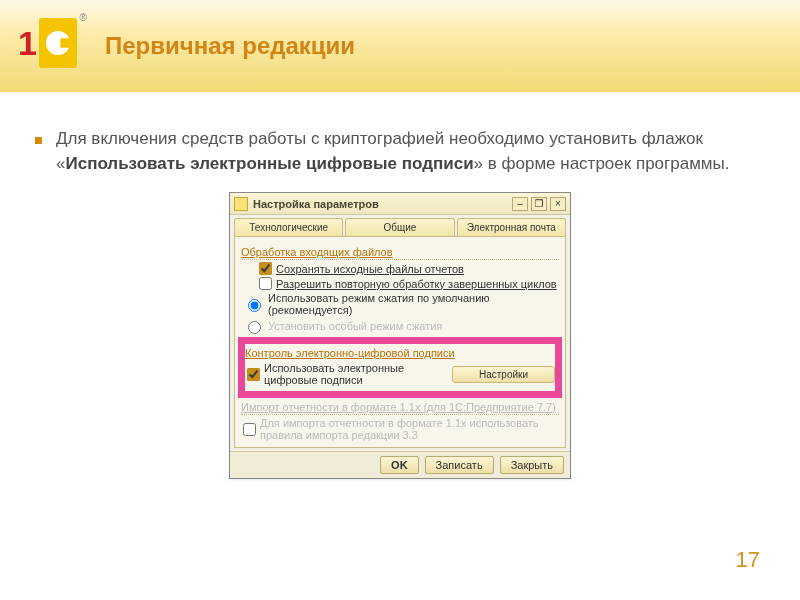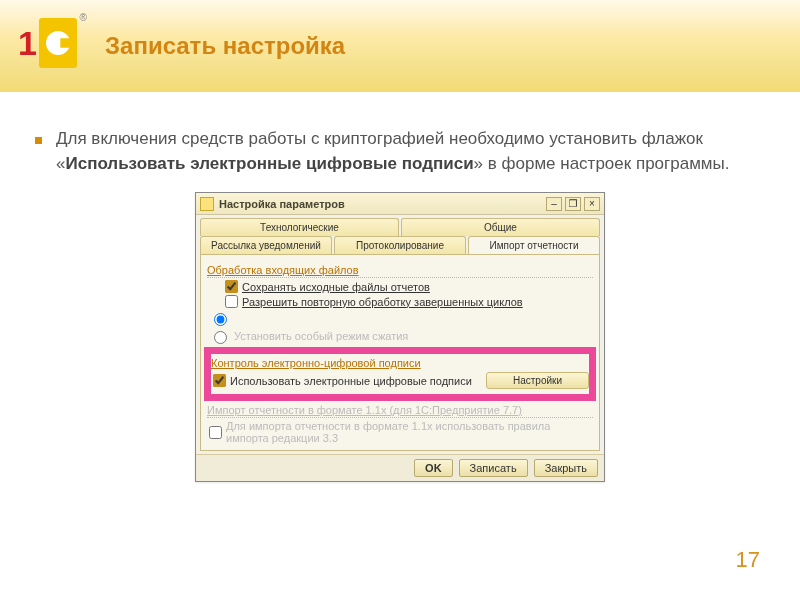--- a/index.html
+++ b/index.html
@@ -8,21 +8,21 @@
   .logo { position:absolute; left:18px; top:8px; width:70px; height:70px; display:flex; align-items:center; justify-content:flex-start; }
   .logo-red { color:#d32027; font-weight:bold; font-size:34px; font-family:"Arial Black",sans-serif; }
   .logo-yellow-block { background:#f5c400; border-radius:3px; width:38px; height:50px; display:inline-flex; align-items:center; justify-content:center; margin-left:2px; position:relative; }
   .logo-yellow-c { background:#fff; width:24px; height:24px; border-radius:50%; clip-path: polygon(0 0,100% 0,100% 30%,60% 30%,60% 70%,100% 70%,100% 100%,0 100%); }
   .logo-reg { position:absolute; top:-6px; right:-10px; font-size:10px; color:#888; }
   .page-title { color:#d38513; font-size:24px; font-weight:bold; }
   .bullet-section { padding:32px 35px 12px 35px; color:#555; font-size:17px; line-height:1.45; }
   .bullet-row { display:flex; align-items:flex-start; }
   .bullet-sq { width:7px; height:7px; background:#d68c00; flex:0 0 auto; margin:10px 14px 0 0; }
   .bullet-text b { color:#444; }
-  .window { width:410px; margin:4px auto 0 auto; border:1px solid #888; background:#f3f0e6; font-size:11px; color:#333; box-shadow:0 1px 2px rgba(0,0,0,.1);}
+  .window { width:342px; margin:4px auto 0 auto; border:1px solid #888; background:#f3f0e6; font-size:11px; color:#333; box-shadow:0 1px 2px rgba(0,0,0,.1);}
   .titlebar { background:linear-gradient(#fbf4d6,#efe7c0); height:22px; display:flex; align-items:center; padding:0 4px; border-bottom:1px solid #ccc3a1; }
   .titlebar-icon { width:14px; height:14px; background:#fbe27a; border:1px solid #c7a831; margin-right:5px; }
   .titlebar-title { flex:1; font-weight:bold; color:#4a4532; }
   .win-btns { display:flex; gap:3px; }
   .win-btn { width:16px; height:14px; border:1px solid #b3a870; background:#f6eec2; font-size:10px; line-height:12px; text-align:center; cursor:pointer; }
   .tabs-row { display:flex; padding:3px 4px 0 4px; gap:2px; }
   .tab { flex:1; background:linear-gradient(#fbf3ce,#f2e6a9); border:1px solid #cabb82; border-bottom:none; border-radius:3px 3px 0 0; padding:3px 4px; text-align:center; cursor:pointer; font-size:10px; }
   .tab.active { background:#f8f5ea; font-weight:normal; position:relative; z-index:2; }
   .tab-panel { border:1px solid #cabb82; background:#f8f5ea; padding:6px 6px 4px 6px; margin:0 4px 3px 4px; }
   .group-title { color:#b77305; font-size:11px; margin:3px 0 2px 0; border-bottom:1px dotted #ccb97a; padding-bottom:1px;text-decoration:underline; }
@@ -43,21 +43,21 @@
 <body>
 
 <div class="header-band">
   <div class="logo">
     <span class="logo-red">1</span>
     <span class="logo-yellow-block">
       <span class="logo-yellow-c"></span>
       <span class="logo-reg">®</span>
     </span>
   </div>
-  <div class="page-title">Записать настройка</div>
+  <div class="page-title">Первичная редакции</div>
 </div>
 
 <div class="bullet-section">
   <div class="bullet-row">
     <div class="bullet-sq"></div>
     <div class="bullet-text">
       <span>Для включения средств работы с криптографией необходимо установить флажок «</span><b>Использовать электронные цифровые подписи</b><span>» в форме настроек программы.</span>
     </div>
   </div>
 </div>
@@ -69,40 +69,37 @@
     <div class="win-btns">
       <div class="win-btn">–</div>
       <div class="win-btn">❐</div>
       <div class="win-btn">×</div>
     </div>
   </div>
 
   <div class="tabs-row">
     <div class="tab">Технологические</div>
     <div class="tab">Общие</div>
-  </div>
-  <div class="tabs-row" style="padding-top:0;">
-    <div class="tab">Рассылка уведомлений</div>
-    <div class="tab">Протоколирование</div>
-    <div class="tab active">Импорт отчетности</div>
+    <div class="tab">Электронная почта</div>
   </div>
 
   <div class="tab-panel">
     <div class="group-title">Обработка входящих файлов</div>
     <label class="chk-row sub">
       <input type="checkbox" checked="" style="">
       <span>Сохранять исходные файлы отчетов</span>
     </label>
     <label class="chk-row sub">
       <input type="checkbox" style="">
       <span>Разрешить повторную обработку завершенных циклов</span>
     </label>
 
     <label class="radio-row">
       <input type="radio" name="comp" checked="" style="">
+      <span>Использовать режим сжатия по умолчанию (рекомендуется)</span>
     </label>
     <label class="radio-row grey">
       <input type="radio" name="comp" style="">
       <span>Установить особый режим сжатия</span>
     </label>
 
     <div class="highlight-box">
       <div class="group-title" style="border:none;margin:0 0 2px 0;">Контроль электронно-цифровой подписи</div>
       <div class="chk-row">
         <span style="display:flex;align-items:center;gap:4px;">

